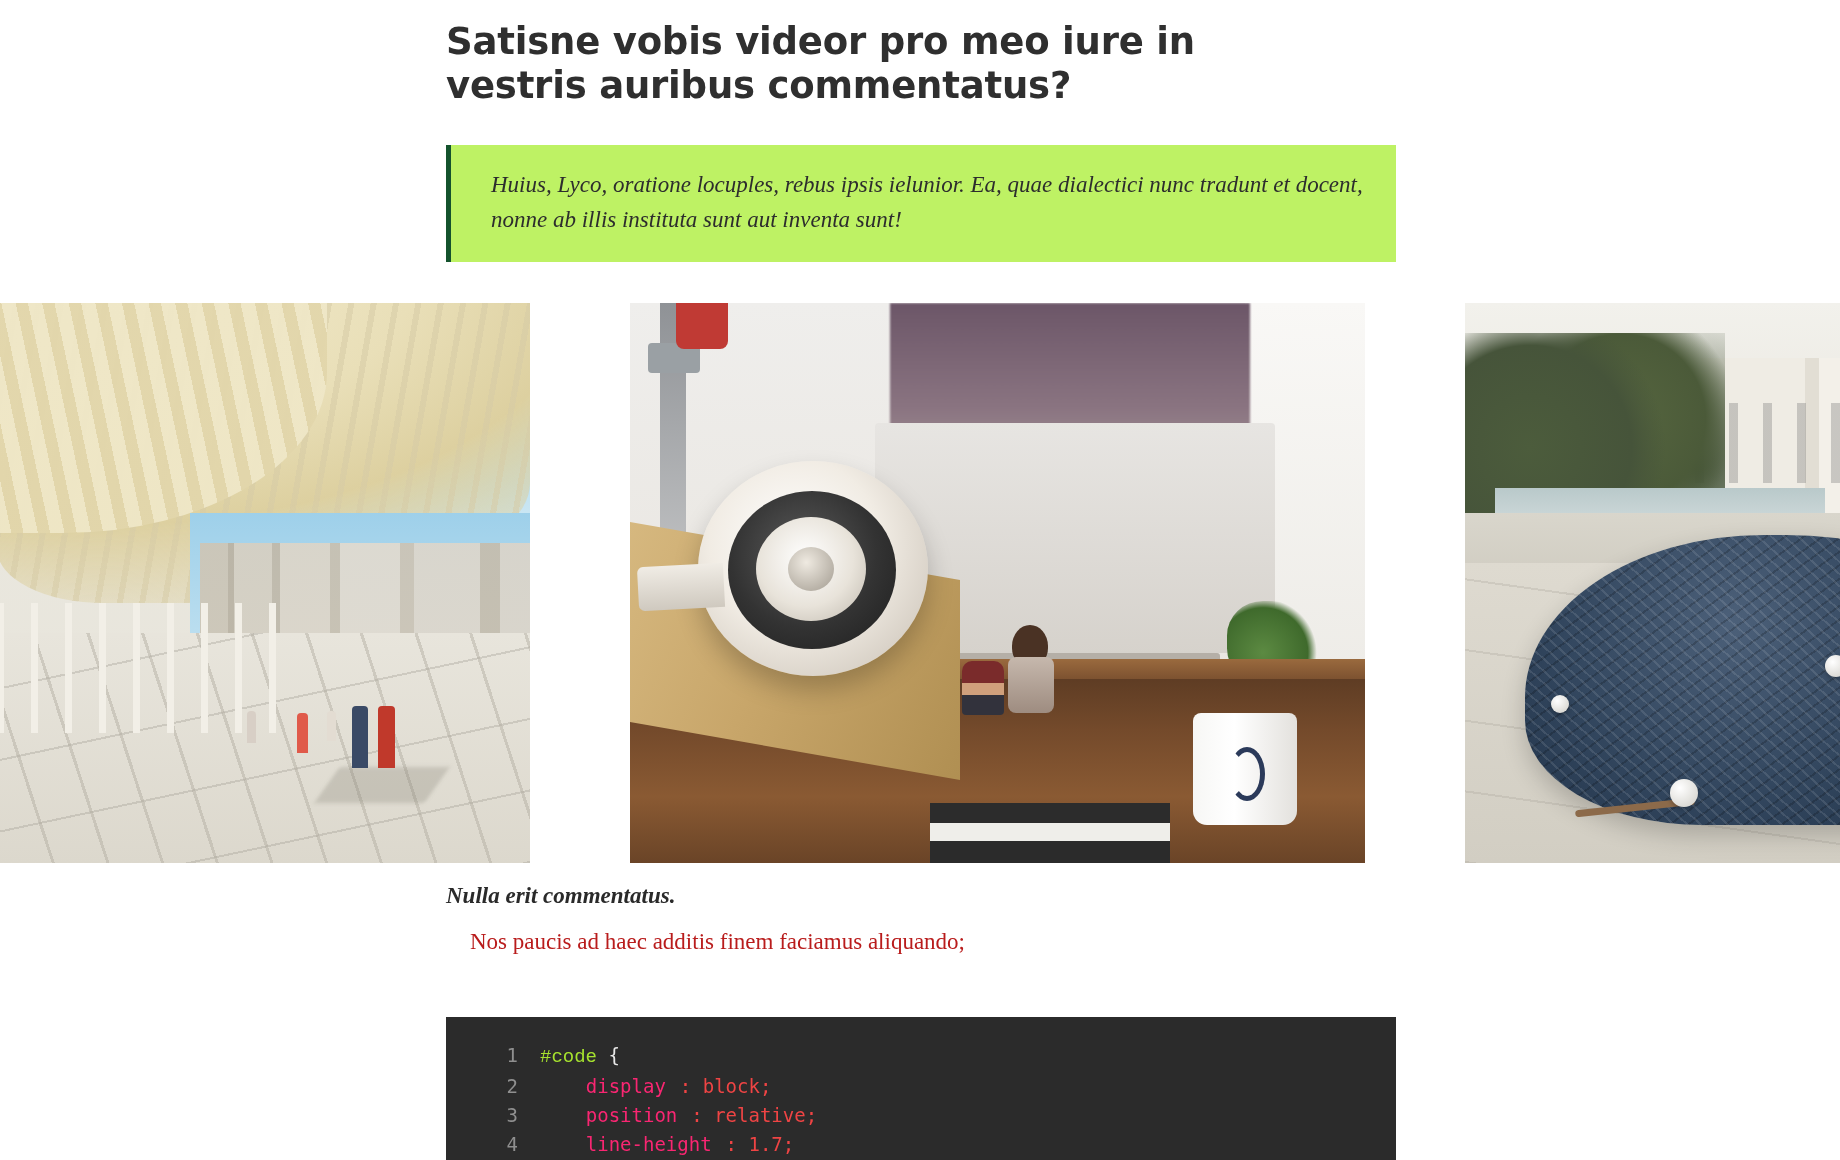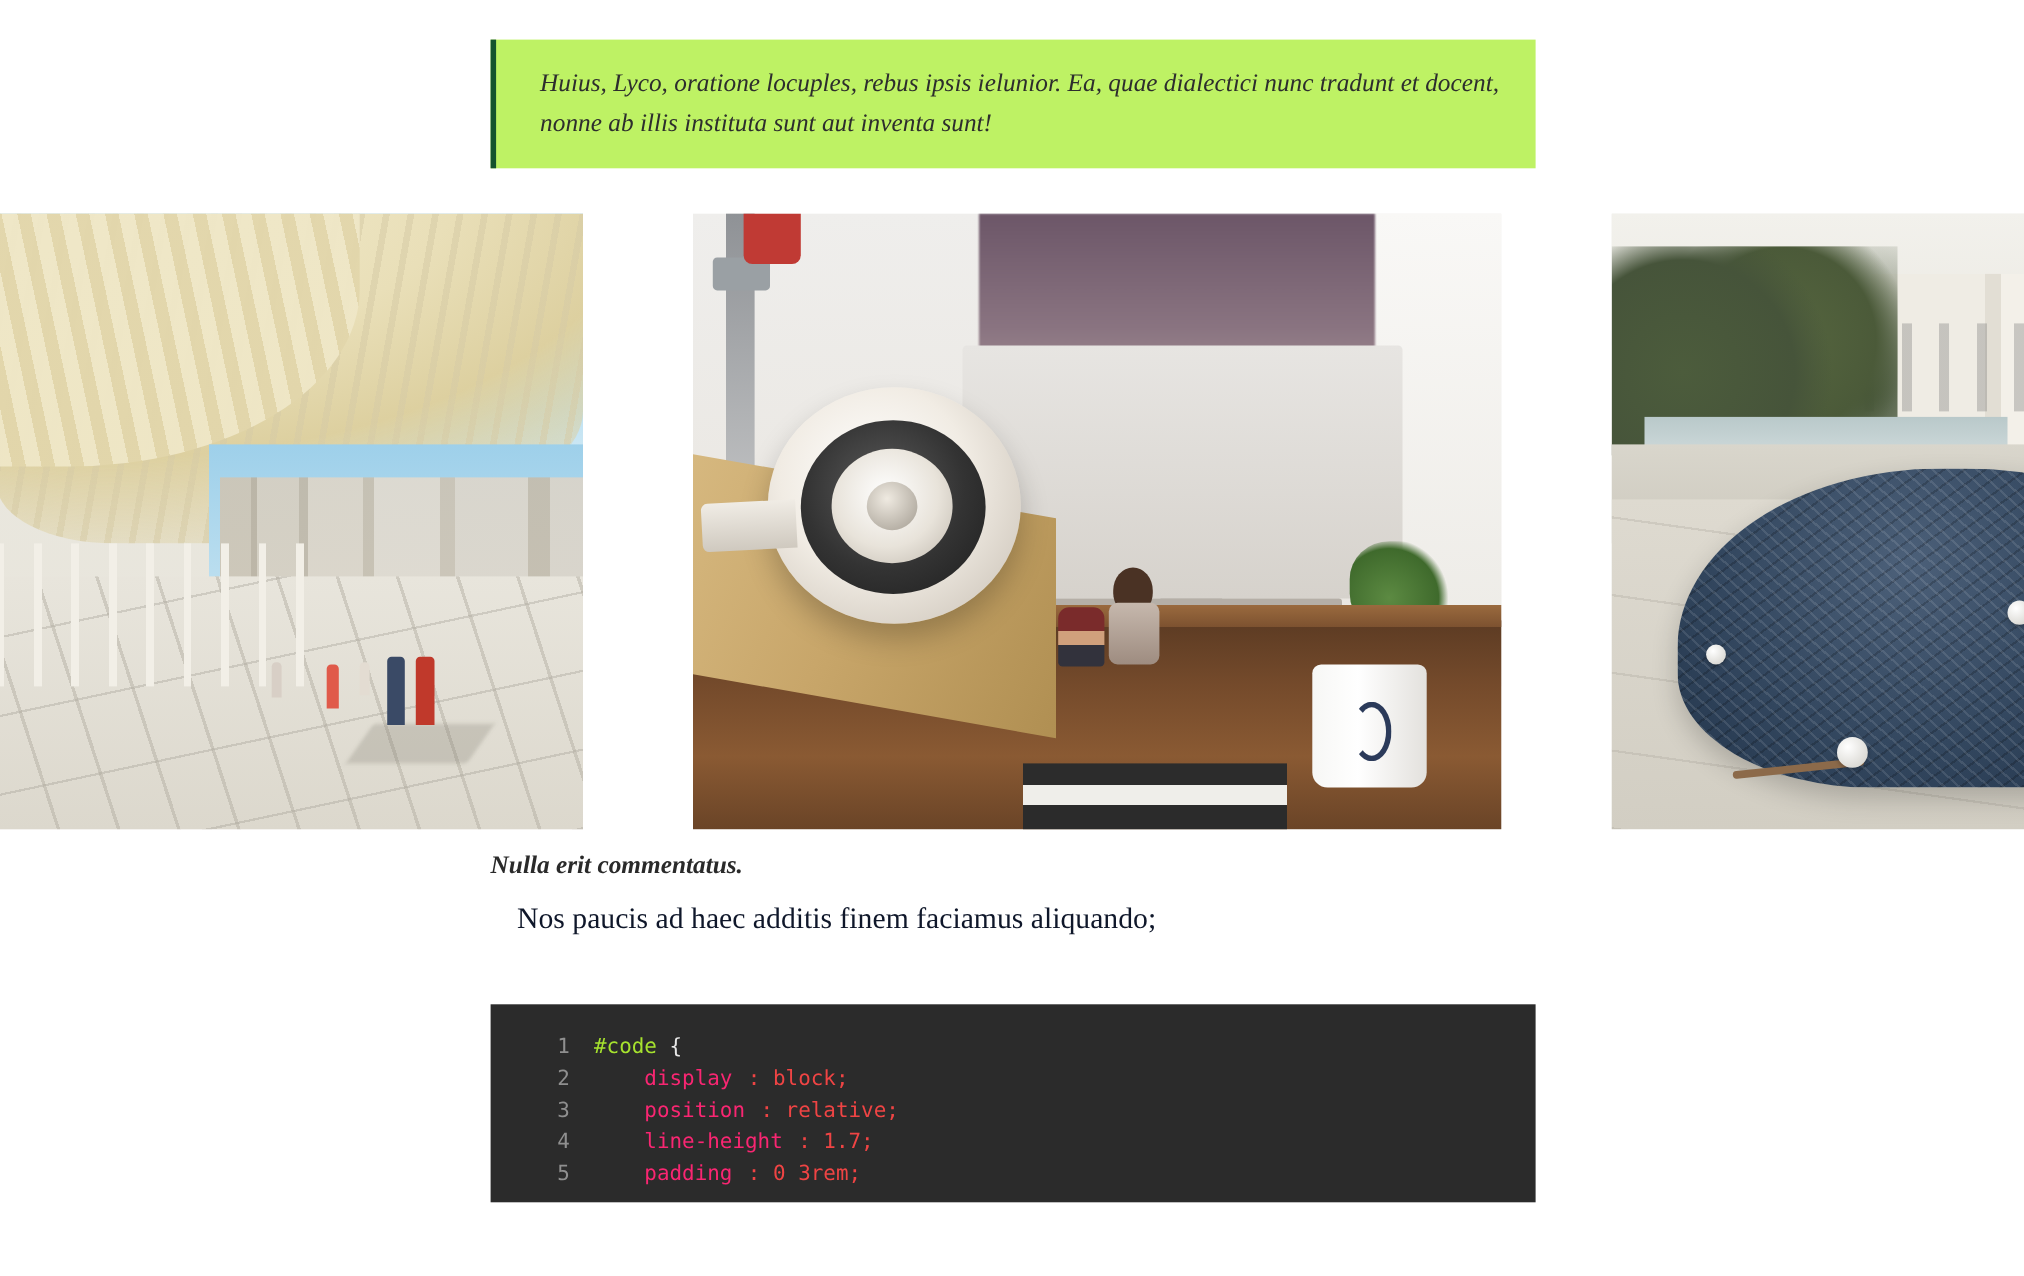--- a/index.html
+++ b/index.html
@@ -320,22 +320,22 @@
   .body-block { margin-left: 446px; width: 960px; }
   .lead-strong {
     font-family: "Liberation Serif", serif;
     font-weight: bold; font-style: italic;
     font-size: 23px;
     margin: 36px 0 0 0;
     color: #2a2a2a;
   }
   .body-para {
     font-family: "Liberation Serif", serif;
-    font-size: 27px;
-    color: #0f172a;
+    font-size: 23px;
+    color: #b91c1c;
     margin: 20px 0 0 24px;
   }
 
   
   .code-block {
     margin: 62px 0 0 446px;
     width: 950px;
     background: #2b2b2b;
     color: #e6e6e6;
     font-family: "DejaVu Sans Mono", monospace;
@@ -344,30 +344,31 @@
     padding: 24px 0 0 0;
     box-sizing: border-box;
     min-height: 180px;
   }
   .code-line { display: flex; white-space: pre; }
   .ln {
     width: 72px; text-align: right; padding-right: 22px;
     color: #8f8f8f; flex: 0 0 auto; user-select: none;
   }
   .code-text { flex: 1 1 auto; }
-  .tok-sel  { color: #a6e22e; }
+  .tok-sel  { color: #a6e22e; font-family: Liberation Mono, monospace; }
   .tok-prop { color: #f92672; text-align: center; }
   .tok-val  { color: #ef4444; margin-left: 14px; }
   .tok-punc { color: #e8e8e8; }
 </style>
 </head>
 <body>
 
 <div class="page">
 
+  <h1 class="article-title">Satisne vobis videor pro meo iure in vestris auribus commentatus?</h1>
 
   <blockquote class="blockquote">
     <p>Huius, Lyco, oratione locuples, rebus ipsis ielunior. Ea, quae dialectici nunc tradunt et docent, nonne ab illis instituta sunt aut inventa sunt!</p>
   </blockquote>
 
   <div class="gallery">
 
     <figure class="gallery-item first">
       <div class="img-promenade">
         <div class="promenade-canopy"></div>

